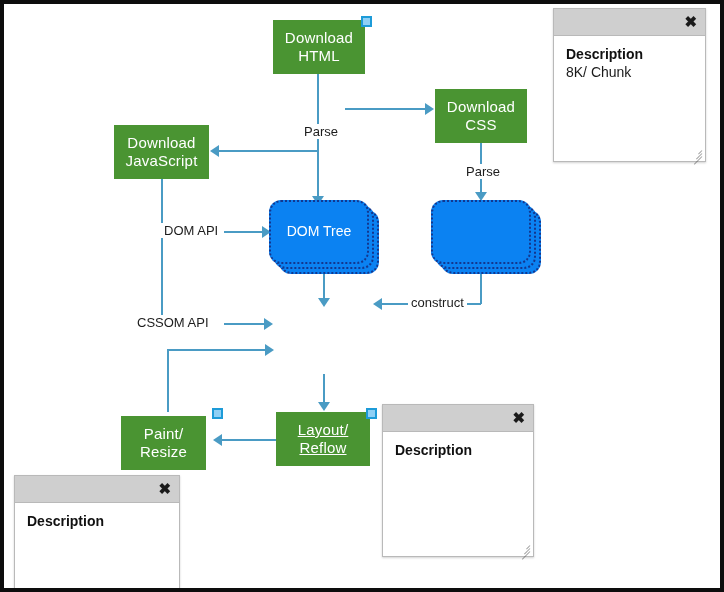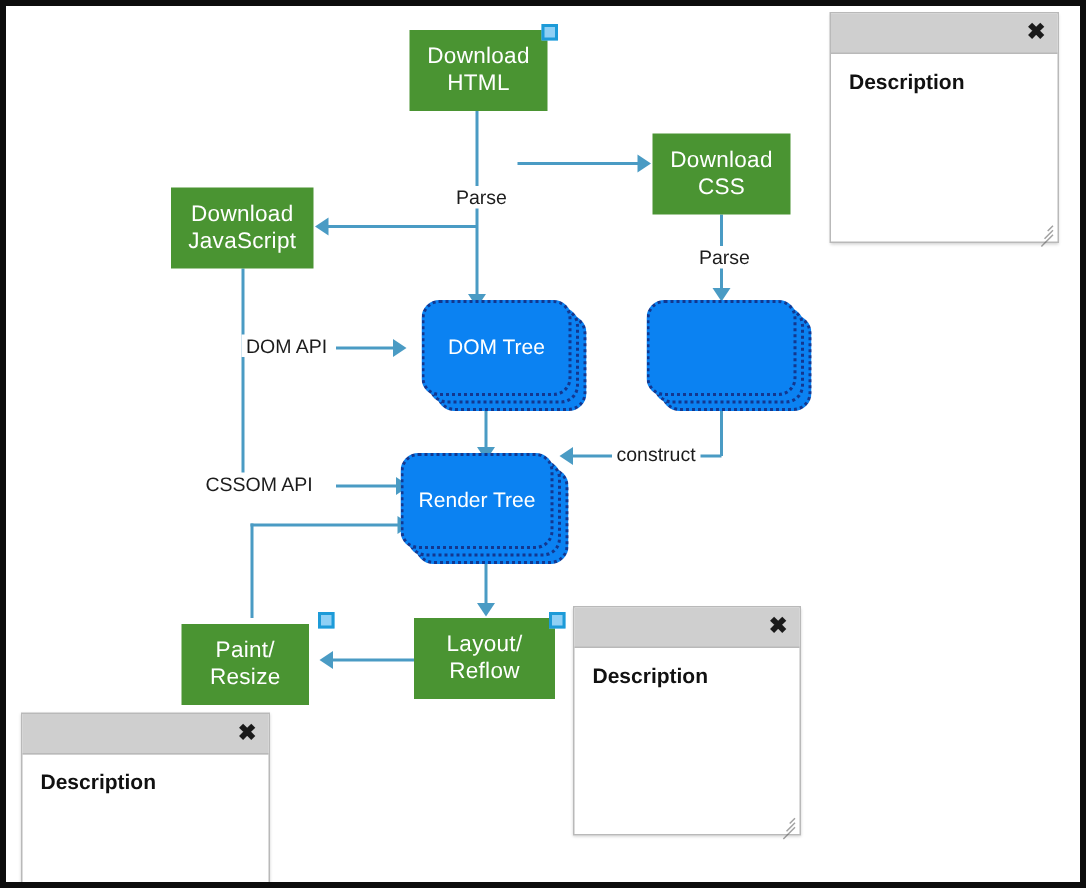--- a/index.html
+++ b/index.html
@@ -192,58 +192,51 @@
     </div>
 
     <div class="node green" style="left:117px;top:412px;width:85px;height:54px;justify-content:center;">
       <span>
         <span class="lbl">Paint/</span>
         <span class="lbl">Resize</span>
       </span>
     </div>
     <div class="handle" style="left:208px;top:404px;"></div>
 
-    <div class="node green" style="left:272px;top:408px;width:94px;height:54px;">
+    <div class="node green" style="left:272px;top:408px;width:94px;height:54px;text-decoration:underline;">
       <span>
         <span class="lbl">Layout/</span>
         <span class="lbl">Reflow</span>
       </span>
     </div>
     <div class="handle" style="left:362px;top:404px;"></div>
 
-    <div class="stack" style="left:277px;top:196px;width:110px;height:74px;">
+    <div class="stack" style="left:265px;top:196px;width:110px;height:74px;">
       <div class="sheet s1" style="width:100px;height:64px;"></div>
       <div class="sheet s2" style="width:100px;height:64px;"></div>
       <div class="sheet s3" style="width:100px;height:64px;"></div>
       <div class="cap" style="width:100px;height:64px;">
         <span>DOM Tree</span>
       </div>
     </div>
 
     <div class="stack" style="left:427px;top:196px;width:110px;height:74px;">
       <div class="sheet s1" style="width:100px;height:64px;"></div>
       <div class="sheet s2" style="width:100px;height:64px;"></div>
       <div class="sheet s3" style="width:100px;height:64px;"></div>
     </div>
 
-    <div class="stack" style="left:263px;top:298px;width:112px;height:74px;">
-      <div class="sheet s1" style="width:102px;height:64px;"></div>
-      <div class="sheet s2" style="width:102px;height:64px;"></div>
-      <div class="sheet s3" style="width:102px;height:64px;"></div>
-      <div class="cap" style="width:102px;height:64px;">
-        <span>Render Tree</span>
-      </div>
-    </div>
 
     <div class="popup" style="left:549px;top:4px;width:153px;height:154px;">
       <div class="bar">
         <span class="close">✖</span>
       </div>
       <div class="body">
         <div class="ttl">Description</div>
+        <div class="txt">8K/ Chunk</div>
       </div>
       <div class="grip">
           <i></i>
           <i></i>
           <i></i>
         </div>
     </div>
 
     <div class="popup" style="left:378px;top:400px;width:152px;height:153px;">
       <div class="bar">

